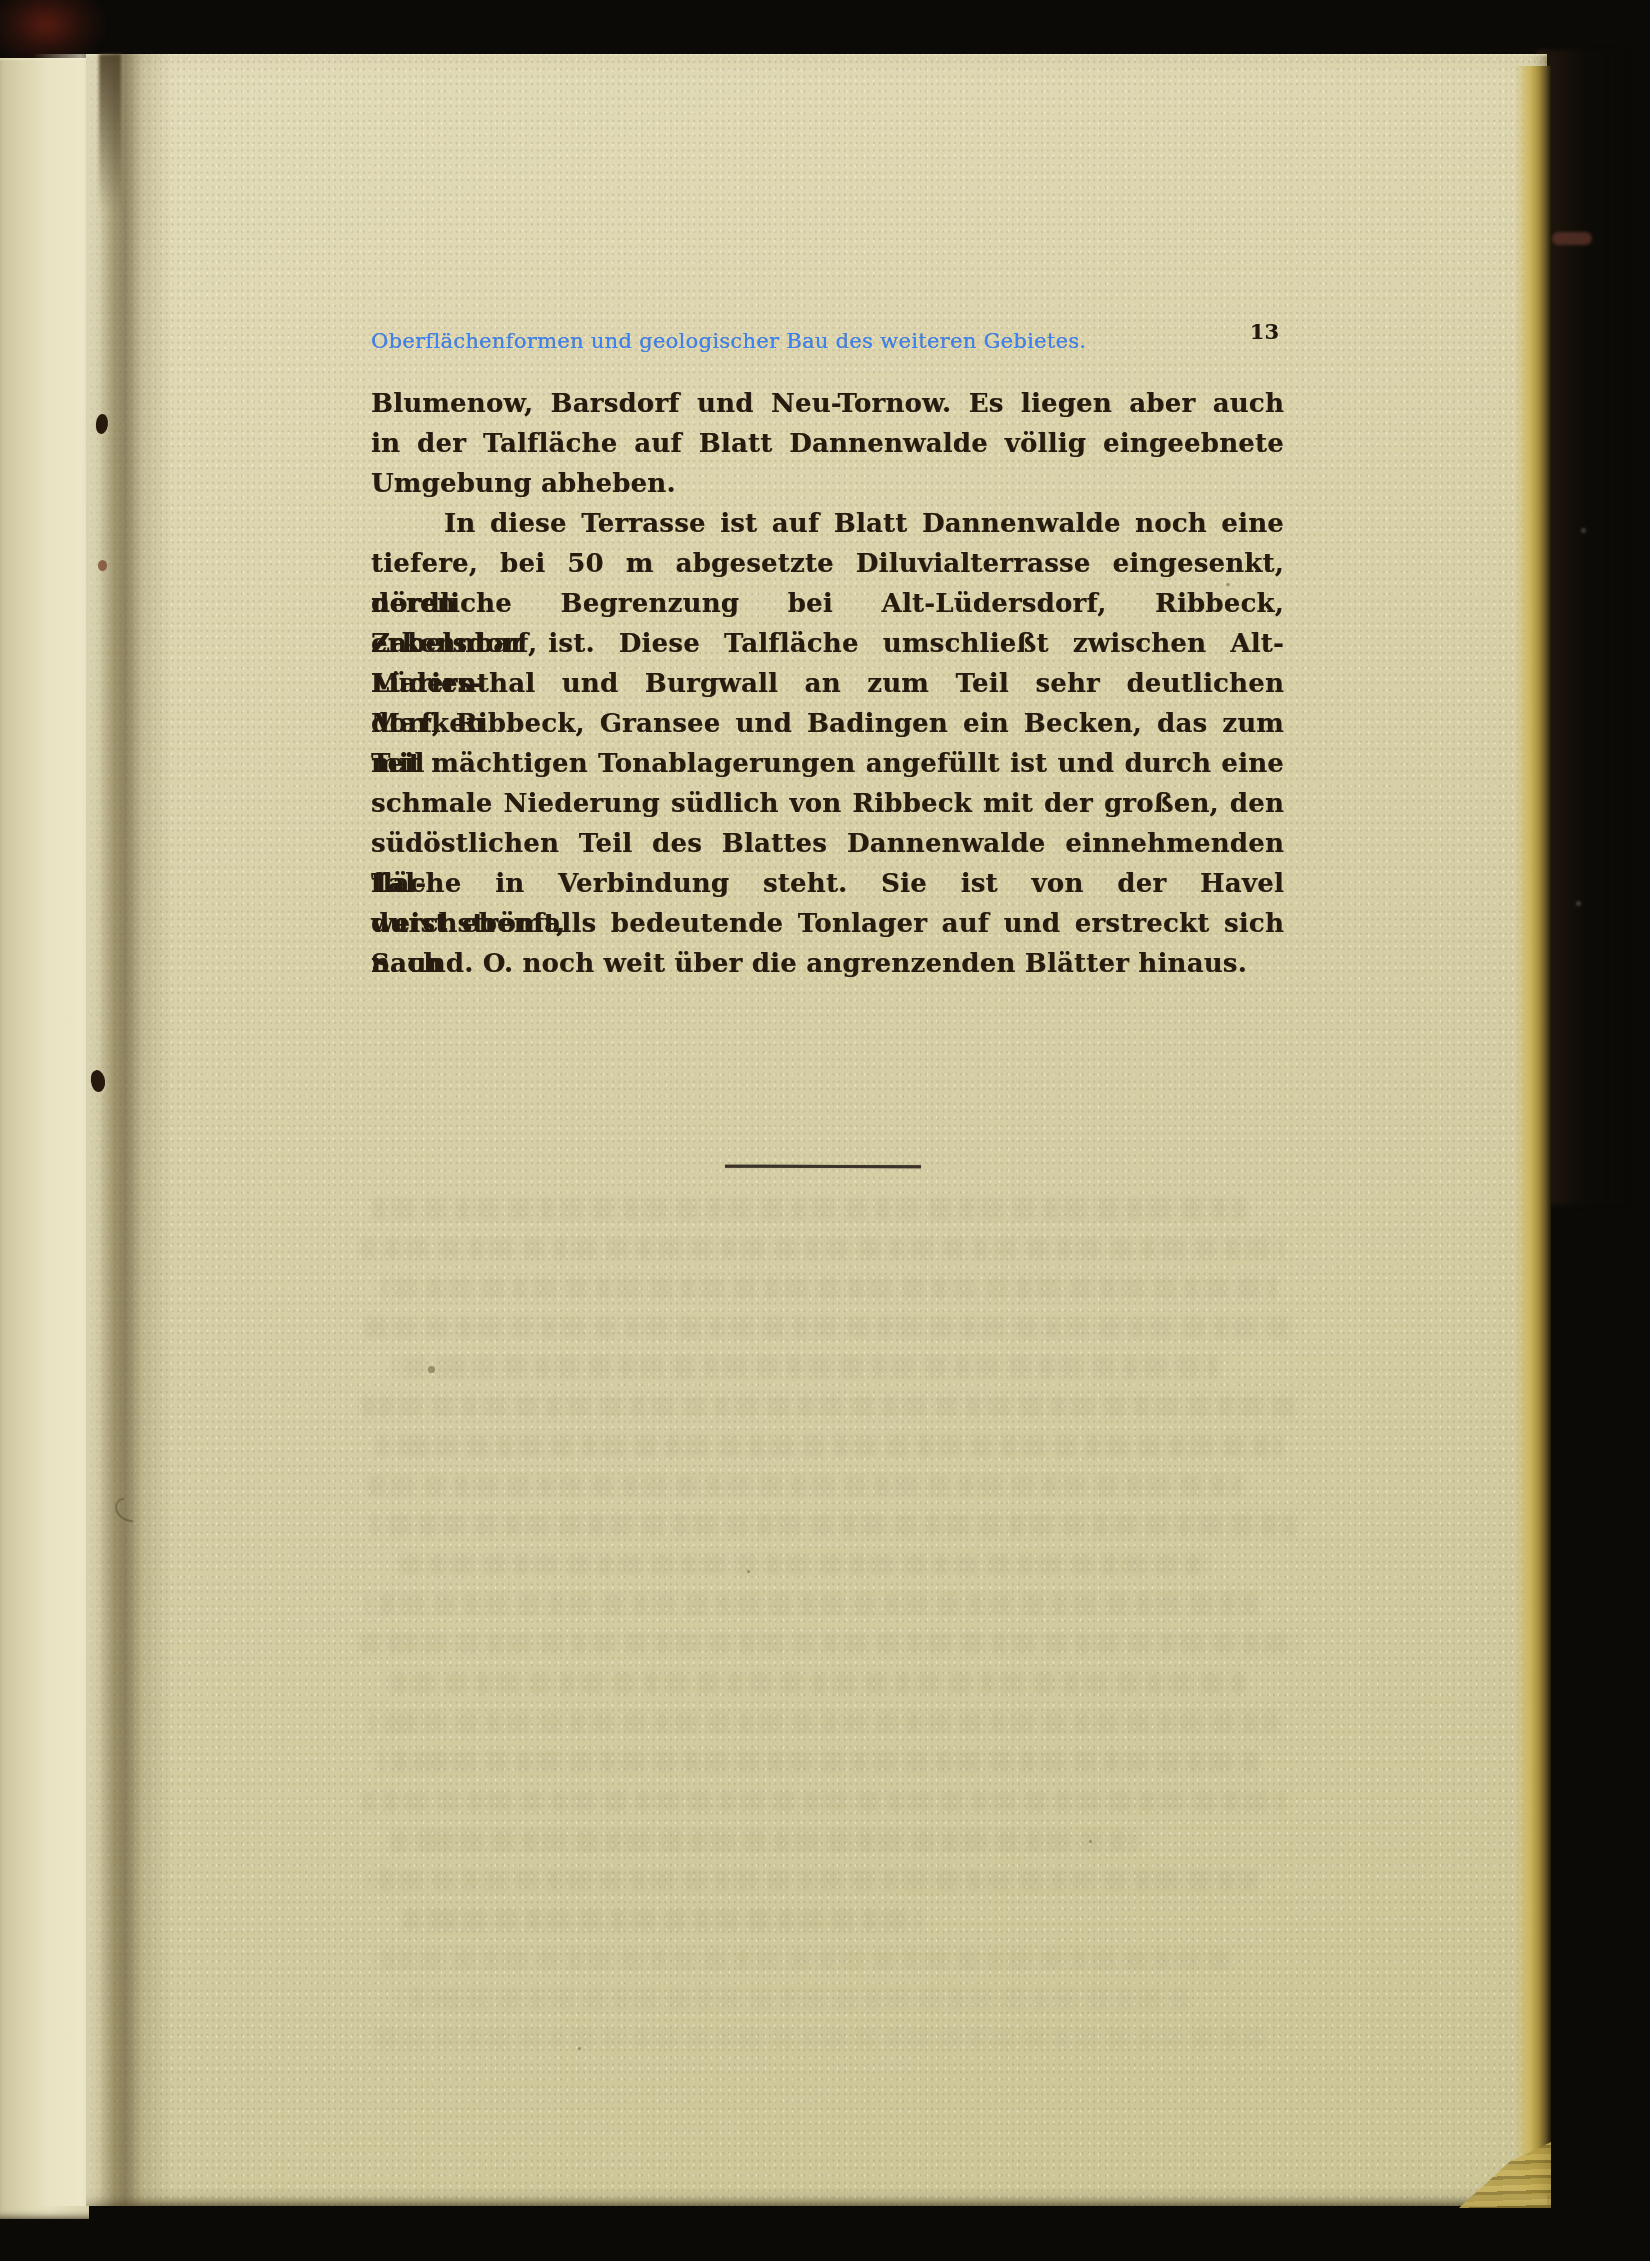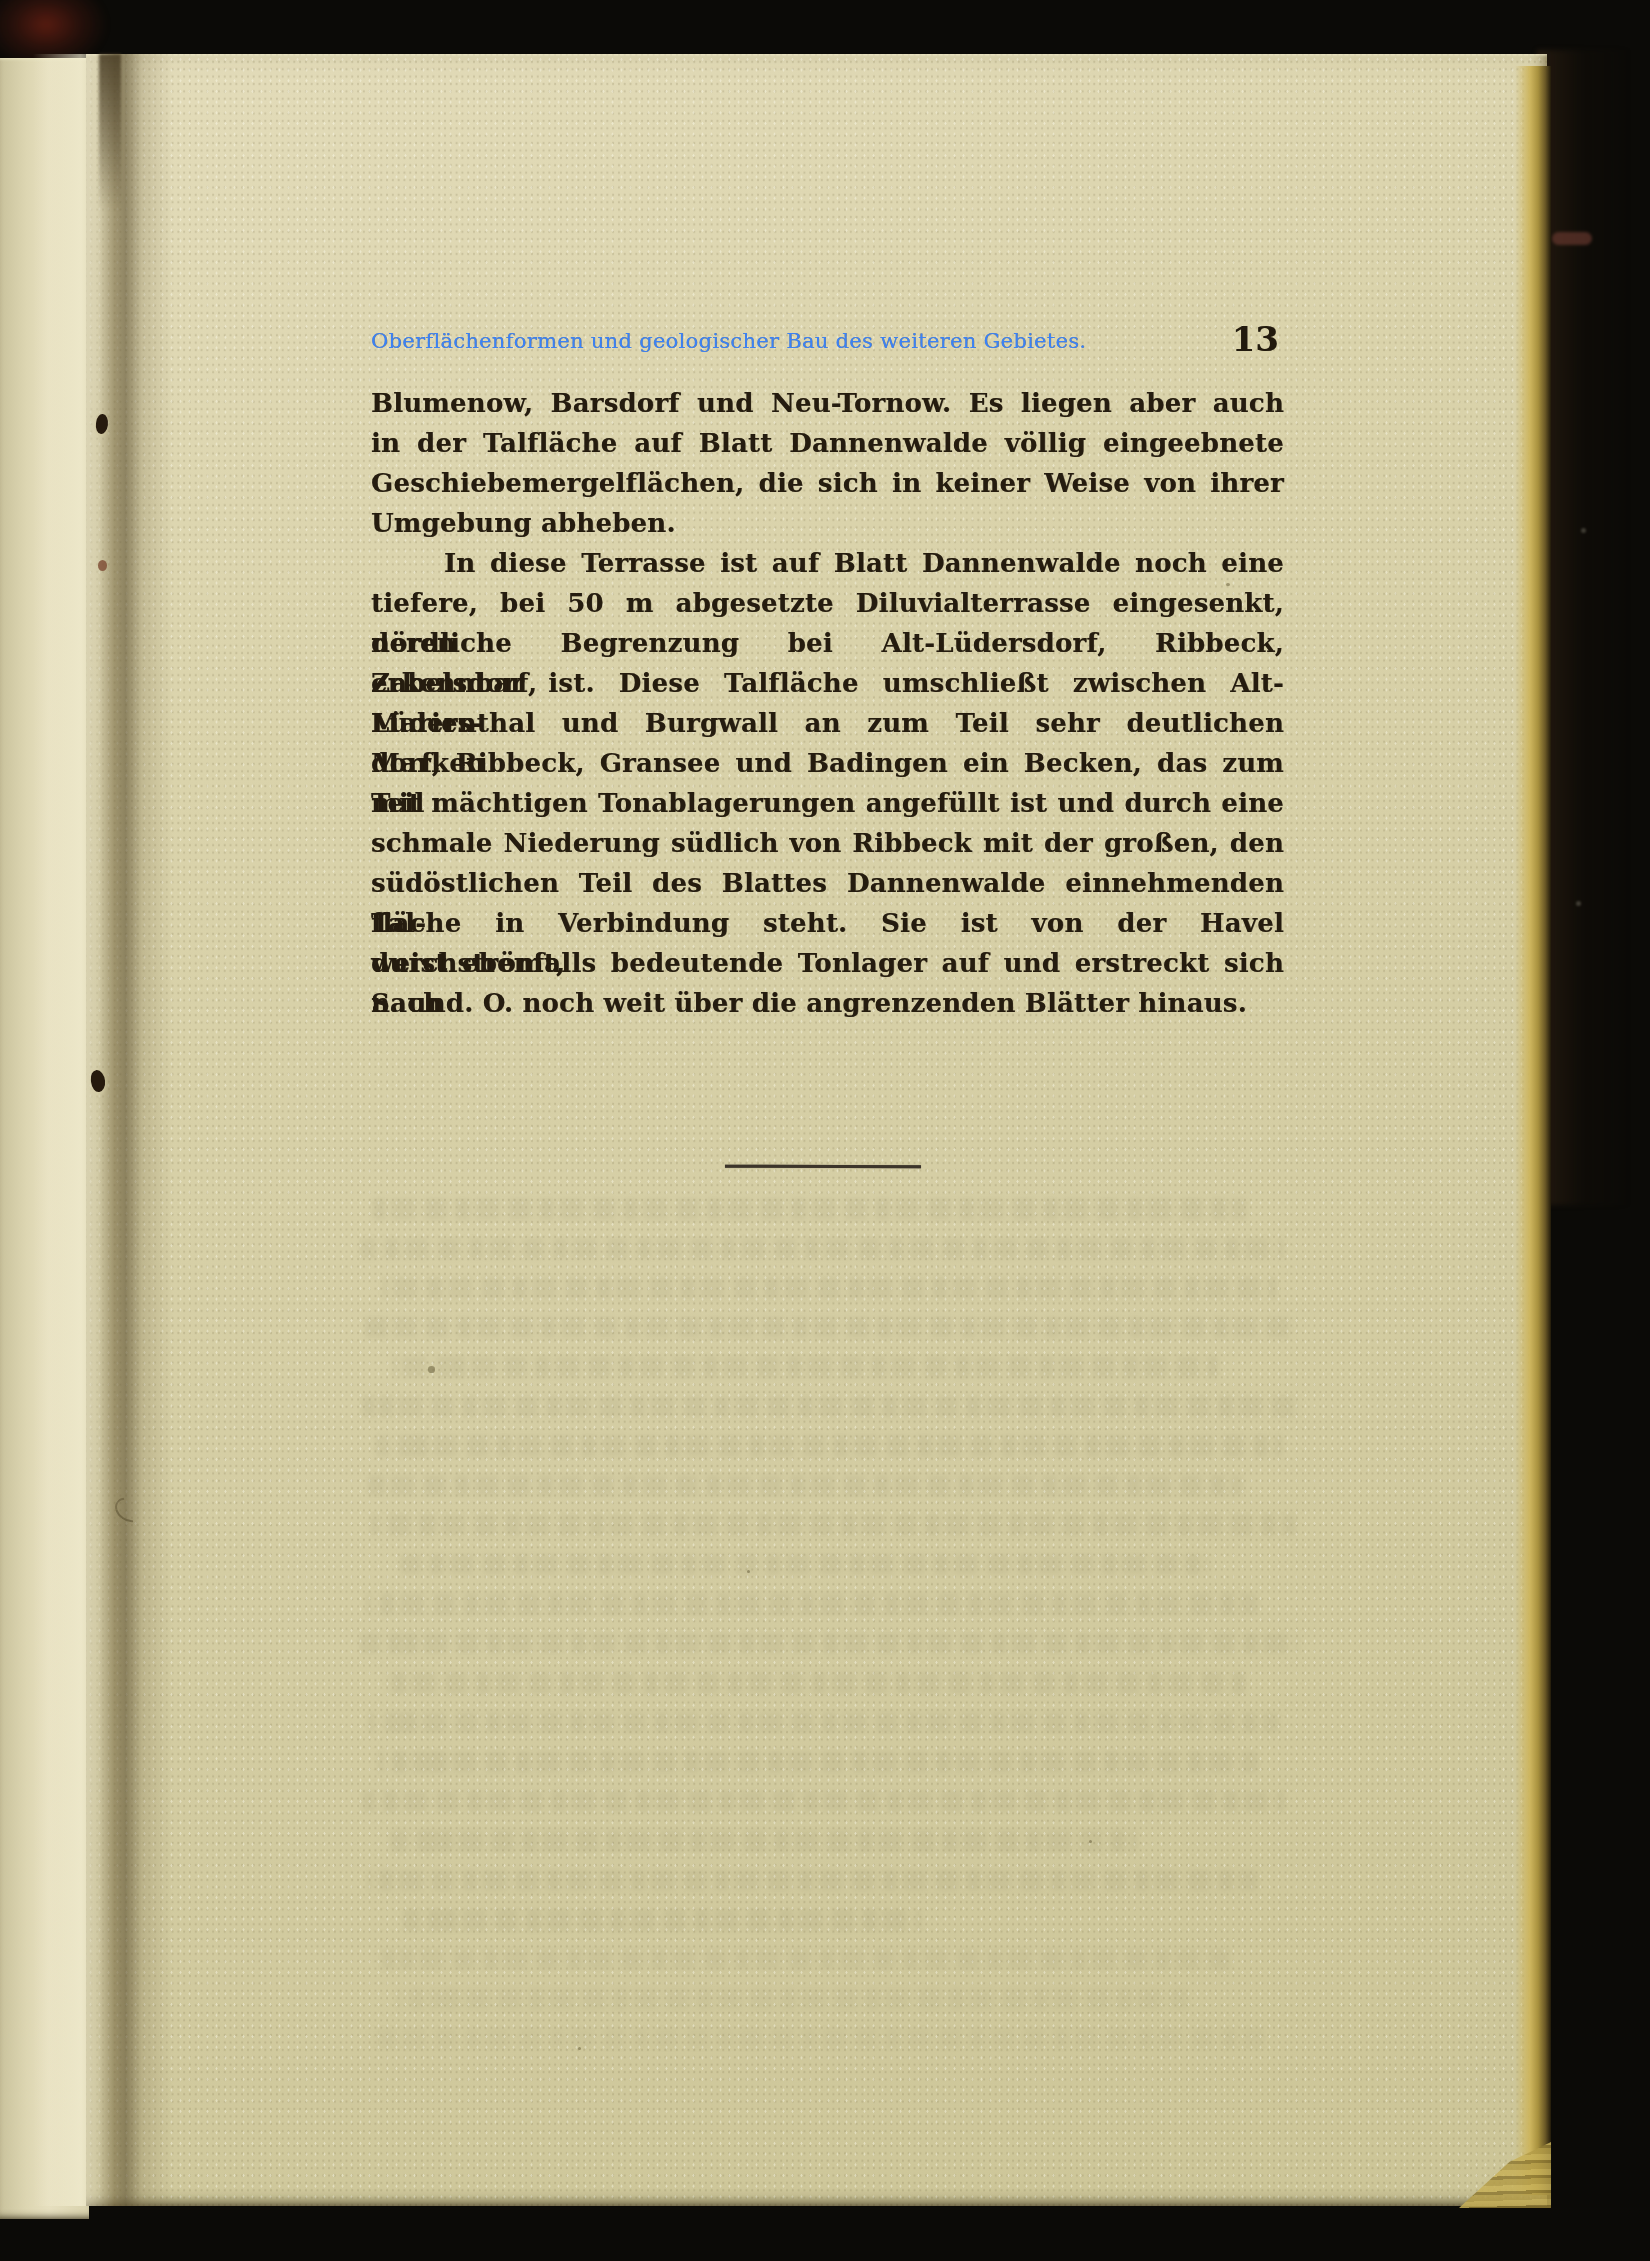--- a/index.html
+++ b/index.html
@@ -88,21 +88,21 @@
     opacity:.85;
   }
 
   
   .header-row{position:absolute;left:371px;top:324px;width:913px;height:35px;}
   .header-title{
     text-align:left;font-size:21px;line-height:35px;color:#3b82f6;letter-spacing:0.3px;
     text-shadow:0.2px 0.2px 0 rgba(46,38,23,.5);
   }
   .page-number{
-    position:absolute;right:5px;top:-5px;font-size:34px;font-weight:bold;color:#221a0e;
+    position:absolute;right:5px;top:-5px;font-size:21px;font-weight:bold;color:#221a0e;
     text-shadow:0.2px 0.2px 0 rgba(34,26,14,.5);
   }
   .body-block{position:absolute;left:371px;top:383px;width:913px;}
   .line{
     height:40px;line-height:40px;font-size:26px;font-weight:bold;color:#251c0f;
     text-align:justify;text-align-last:justify;letter-spacing:0.2px;
     text-shadow:0.3px 0.3px 0 rgba(37,28,15,.55);
   }
   .line.last{text-align-last:left;}
   .line.indent{text-indent:73px;}
@@ -155,21 +155,20 @@
   <div class="edge-stack-br"></div>
 
   <div class="header-row">
     <div class="header-title">Oberflächenformen und geologischer Bau des weiteren Gebietes.</div>
     <div class="page-number">13</div>
   </div>
 
   <div class="body-block">
     <div class="line">Blumenow, Barsdorf und Neu-Tornow. Es liegen aber auch</div>
     <div class="line">in der Talfläche auf Blatt Dannenwalde völlig eingeebnete</div>
-    <div class="line">Geschiebemergelflächen, die sich in keiner Weise von ihrer</div>
     <div class="line last">Umgebung abheben.</div>
     <div class="line indent">In diese Terrasse ist auf Blatt Dannenwalde noch eine</div>
     <div class="line">tiefere, bei 50 m abgesetzte Diluvialterrasse eingesenkt, deren</div>
     <div class="line">nördliche Begrenzung bei Alt-Lüdersdorf, Ribbeck, Zabelsdorf,</div>
     <div class="line">erkennbar ist. Diese Talfläche umschließt zwischen Alt-Lüders-</div>
     <div class="line">Marienthal und Burgwall an zum Teil sehr deutlichen Marken</div>
     <div class="line">dorf, Ribbeck, Gransee und Badingen ein Becken, das zum Teil</div>
     <div class="line">mit mächtigen Tonablagerungen angefüllt ist und durch eine</div>
     <div class="line">schmale Niederung südlich von Ribbeck mit der großen, den</div>
     <div class="line">südöstlichen Teil des Blattes Dannenwalde einnehmenden Tal-</div>

